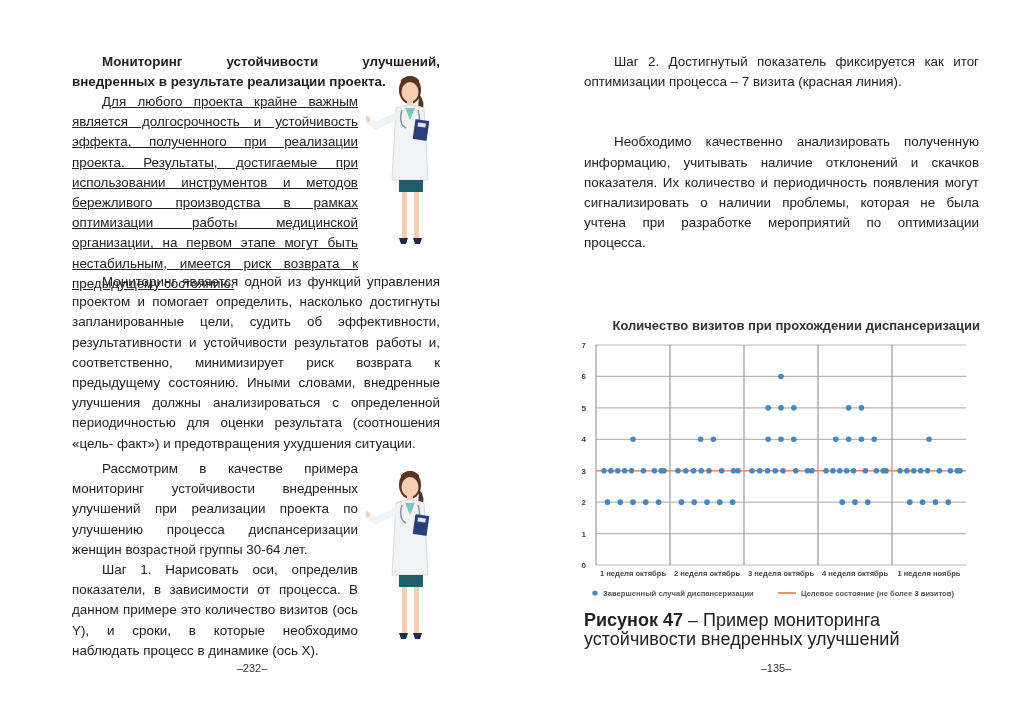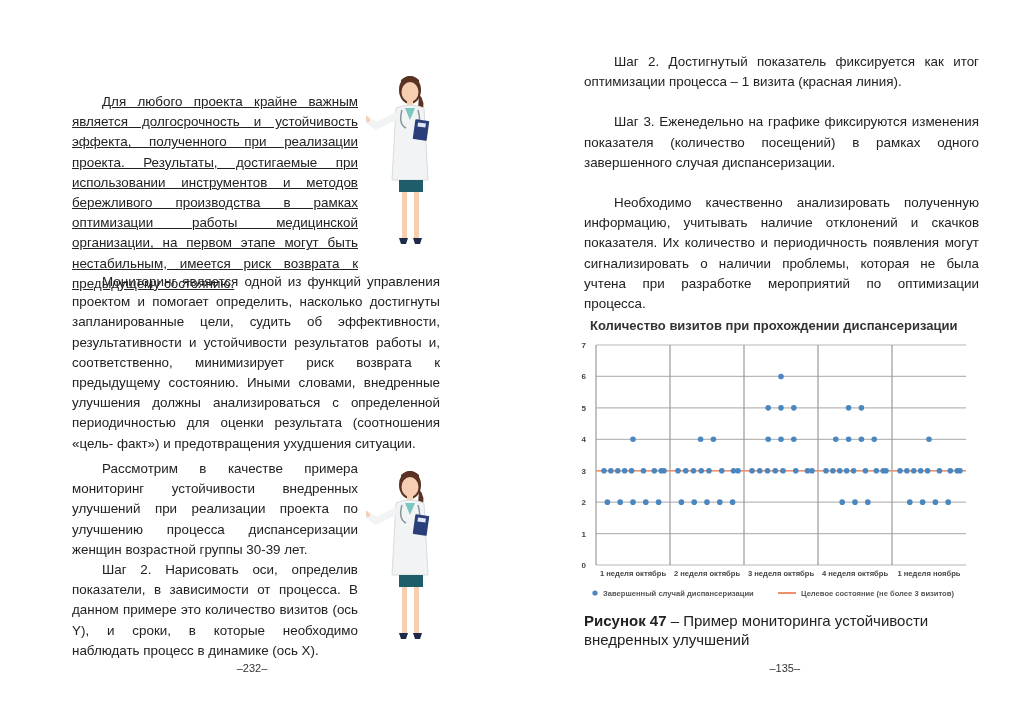--- a/index.html
+++ b/index.html
@@ -8,39 +8,42 @@
   .page { position: absolute; top: 0; height: 723px; }
   .page-left { left: 0; width: 512px; }
   .page-right { left: 512px; width: 512px; }
   .txt { position: absolute; font-size: 13.4px; line-height: 20.2px; text-align: justify; color: #222; }
   .txt p { margin: 0; }
   .indent { text-indent: 30px; }
   .bold { font-weight: bold; }
   .gap { height: 20px; }
   .pagenum { position: absolute; top: 662px; font-size: 11px; color: #333; width: 60px; text-align: center; }
   .doctor { position: absolute; width: 80px; height: 185px; }
-  .caption { position: absolute; left: 584px; top: 611px; width: 395px; font-size: 15px; line-height: 19px; color: #222; }
+  .caption { position: absolute; left: 584px; top: 611px; width: 395px; font-size: 18px; line-height: 19px; color: #222; }
   .caption b { font-weight: bold; }
-  .chart-title { position: absolute; left: 590px; top: 318px; width: 390px; text-align: left;
+  .chart-title { position: absolute; left: 590px; top: 318px; width: 390px; text-align: right;
                  font-size: 13px; font-weight: bold; color: #333; }
   svg text { font-family: "Liberation Sans", "DejaVu Sans", sans-serif; }
 </style>
 </head>
 <body>
 
 <div class="page page-left">
+  <div class="txt" style="left:72px; top:52px; width:368px;">
+    <p class="bold indent">Мониторинг устойчивости улучшений, внедренных в результате реализации проекта.</p>
+  </div>
   <div class="txt" style="left:72px; top:92px; width:286px;text-decoration:underline;">
     <p class="indent">Для любого проекта крайне важным является долгосрочность и устойчивость эффекта, полученного при реализации проекта. Результаты, достигаемые при использовании инструментов и методов бережливого производства в рамках оптимизации работы медицинской организации, на первом этапе могут быть нестабильным, имеется риск возврата к предыдущему состоянию.</p>
   </div>
   <div class="txt" style="left:72px; top:272px; width:368px;">
     <p class="indent">Мониторинг является одной из функций управления проектом и помогает определить, насколько достигнуты запланированные цели, судить об эффективности, результативности и устойчивости результатов работы и, соответственно, минимизирует риск возврата к предыдущему состоянию. Иными словами, внедренные улучшения должны анализироваться с определенной периодичностью для оценки результата (соотношения «цель- факт») и предотвращения ухудшения ситуации.</p>
   </div>
   <div class="txt" style="left:72px; top:459px; width:286px;">
-    <p class="indent">Рассмотрим в качестве примера мониторинг устойчивости внедренных улучшений при реализации проекта по улучшению процесса диспансеризации женщин возрастной группы 30-39 лет.</p>
-    <p class="indent">Шаг 2. Нарисовать оси, определив показатели, в зависимости от процесса. В данном примере это количество визитов (ось Y), и сроки, в которые необходимо наблюдать процесс в динамике (ось X).</p>
+    <p class="indent">Рассмотрим в качестве примера мониторинг устойчивости внедренных улучшений при реализации проекта по улучшению процесса диспансеризации женщин возрастной группы 30-64 лет.</p>
+    <p class="indent">Шаг 1. Нарисовать оси, определив показатели, в зависимости от процесса. В данном примере это количество визитов (ось Y), и сроки, в которые необходимо наблюдать процесс в динамике (ось X).</p>
   </div>
 
   <svg class="doctor" style="left:366px; top:68px;" viewBox="0 0 80 185">
     <g>
       <ellipse cx="44" cy="22" rx="11" ry="14" fill="#5a3325"></ellipse>
       <ellipse cx="44" cy="24" rx="8.5" ry="10" fill="#f6cfb3"></ellipse>
       <path d="M35 16 Q44 6 53 16 L53 12 Q44 4 35 12 Z" fill="#5a3325"></path>
       <path d="M53 26 Q60 34 56 44 L52 42 Z" fill="#5a3325"></path>
       <rect x="41" y="33" width="6" height="6" fill="#f6cfb3"></rect>
       <path d="M30 40 Q44 34 58 40 L62 112 L26 112 Z" fill="#f1f3f4" stroke="#d7dcdf" stroke-width="1"></path>
@@ -80,27 +83,26 @@
       <path d="M33 170 L42 170 L40 176 L35 176 Z" fill="#1d2a4a"></path>
       <path d="M47 170 L56 170 L54 176 L49 176 Z" fill="#1d2a4a"></path>
     </g>
   </svg>
 
   <div class="pagenum" style="left:222px;">–232–</div>
 </div>
 
 <div class="page page-right">
   <div class="txt" style="left:72px; top:52px; width:395px;">
-    <p class="indent">Шаг 2. Достигнутый показатель фиксируется как итог оптимизации процесса – 1 визита (красная линия).</p>
+    <p class="indent">Шаг 2. Достигнутый показатель фиксируется как итог оптимизации процесса – 7 визита (красная линия).</p>
     <div class="gap"></div>
-    <p class="indent">Шаг 3. Еженедельно на графике фиксируются изменения показателя (количество посещений) в рамках одного завершенного случая диспансеризации.</p>
     <div class="gap"></div>
     <p class="indent">Необходимо качественно анализировать полученную информацию, учитывать наличие отклонений и скачков показателя. Их количество и периодичность появления могут сигнализировать о наличии проблемы, которая не была учтена при разработке мероприятий по оптимизации процесса.</p>
   </div>
-  <div class="pagenum" style="left:228px;text-align:right;">–135–</div>
+  <div class="pagenum" style="left:234px;">–135–</div>
 </div>
 
 <div class="chart-title">Количество визитов при прохождении диспансеризации</div>
 <svg id="chart" width="1024" height="723" style="position:absolute; left:0; top:0; pointer-events:none;">
   <g id="grid-layer">
       <line x1="596" x2="966" y1="565" y2="565" stroke="#b8b8b8" stroke-width="1.2"></line>
       <line x1="596" x2="966" y1="533.5714285714286" y2="533.5714285714286" stroke="#b8b8b8" stroke-width="1.2"></line>
       <line x1="596" x2="966" y1="502.14285714285717" y2="502.14285714285717" stroke="#b8b8b8" stroke-width="1.2"></line>
       <line x1="596" x2="966" y1="470.7142857142857" y2="470.7142857142857" stroke="#b8b8b8" stroke-width="1.2"></line>
       <line x1="596" x2="966" y1="439.2857142857143" y2="439.2857142857143" stroke="#b8b8b8" stroke-width="1.2"></line>

